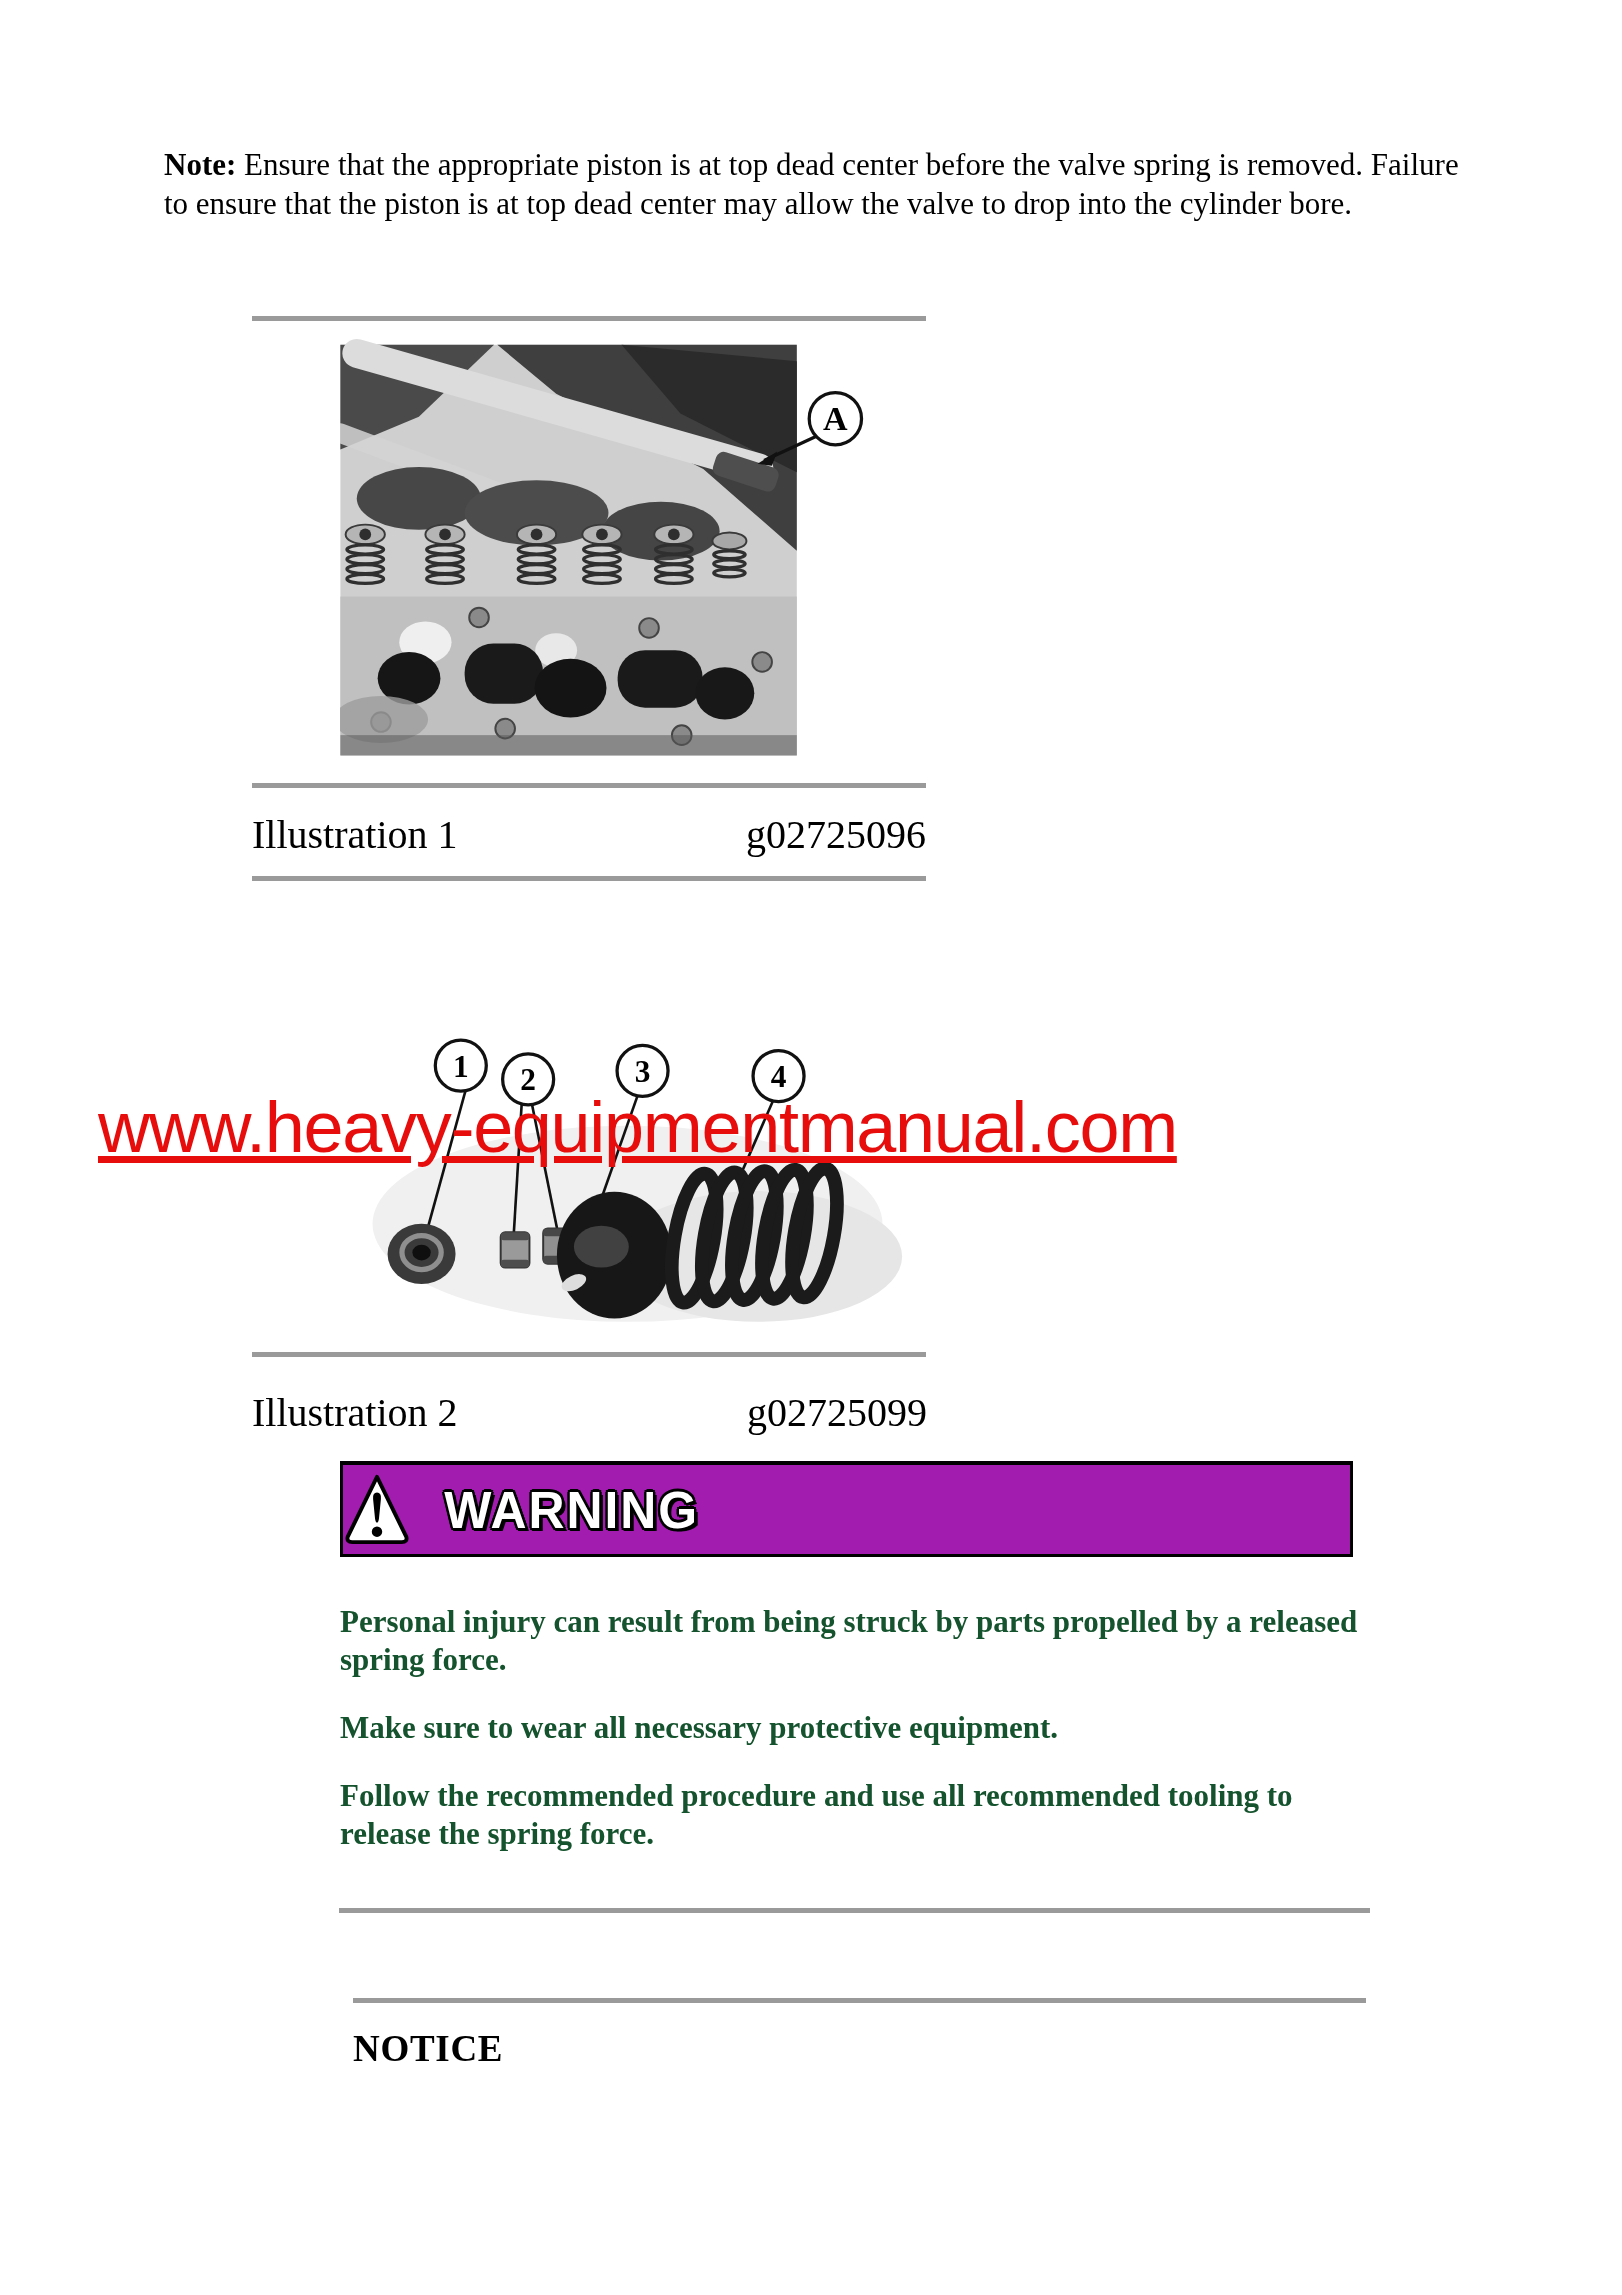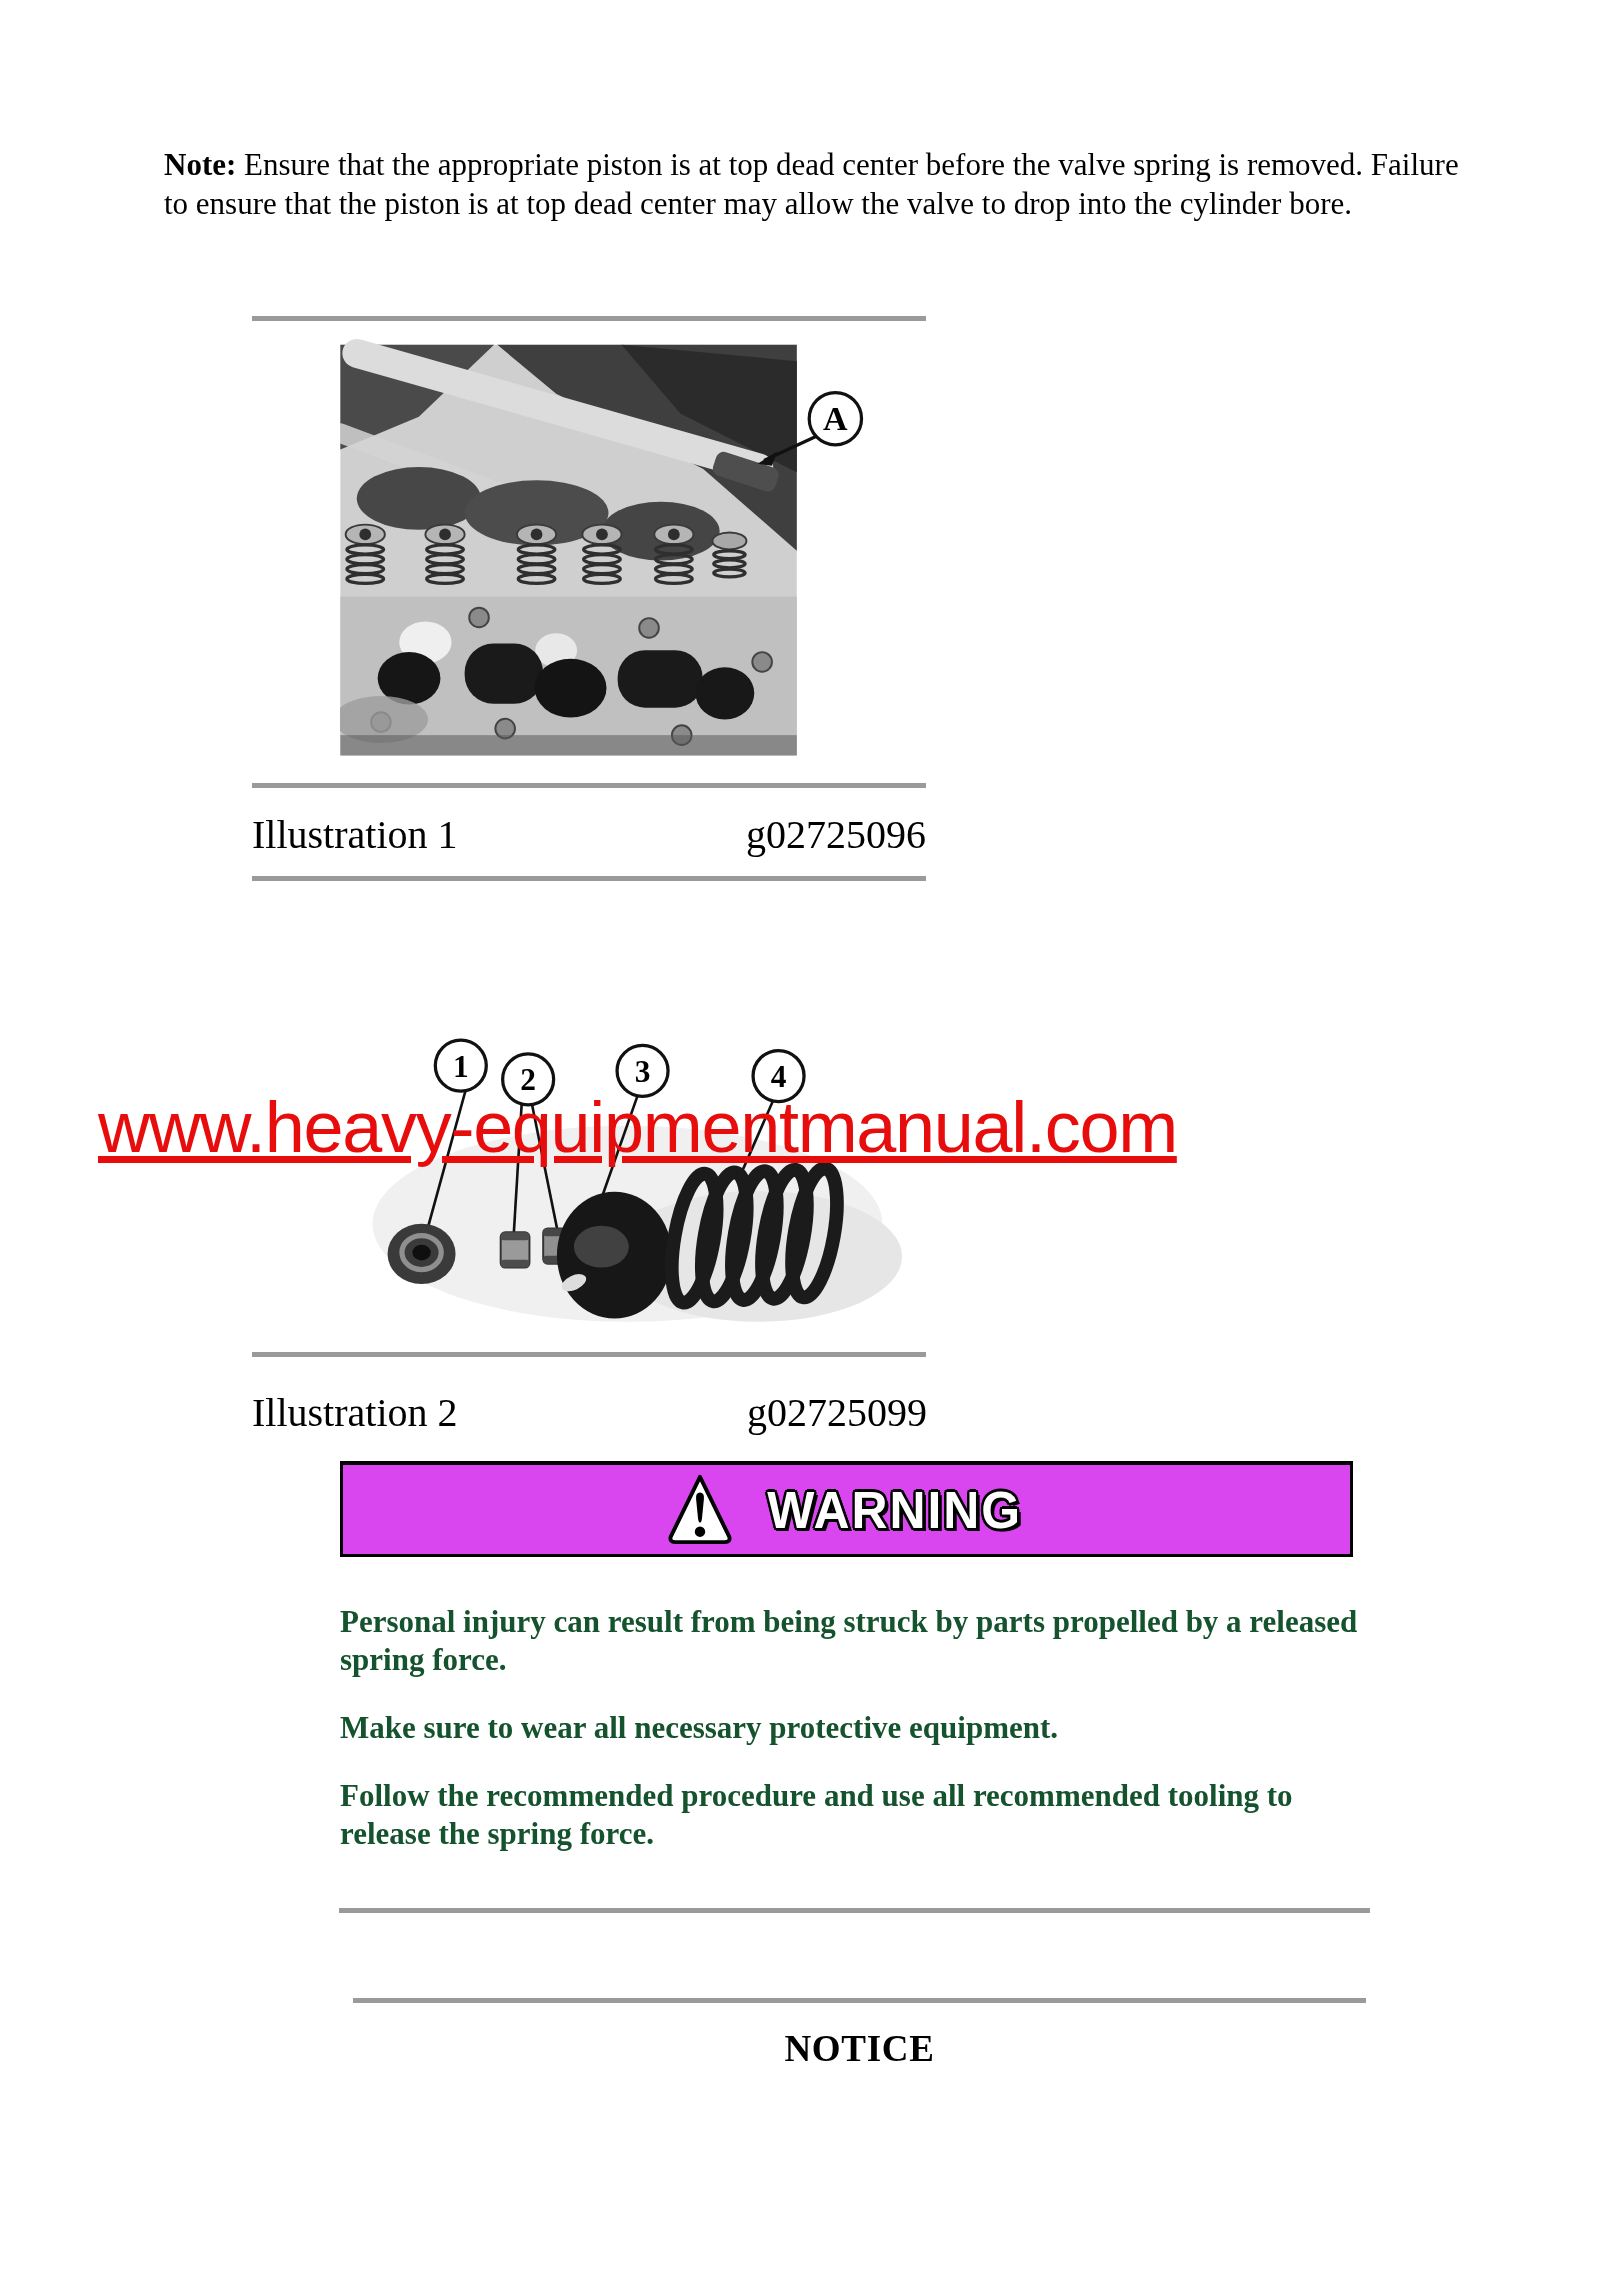--- a/index.html
+++ b/index.html
@@ -37,42 +37,42 @@
   .watermark{
     position:absolute;left:98px;top:1086px;z-index:6;
     font-family:"Liberation Sans", sans-serif;
     font-size:72px;letter-spacing:-1.3px;white-space:nowrap;
     color:#e80d0d;
     text-decoration:underline;
   }
   
   .warnbox{
     position:absolute;left:340px;top:1461px;width:1013px;height:96px;
-    background:#d946ef;
+    background:#a21caf;
     border:3.3px solid #000;border-top-width:4.6px;
     box-sizing:border-box;
-    display:flex;align-items:center;justify-content:center;gap:27.5px;
+    display:flex;align-items:center;gap:27.5px;
   }
   .warn-title{
     font-family:"Liberation Sans", sans-serif;
     font-weight:bold;font-size:52px;letter-spacing:2px;color:#ffffff;
     transform:scaleX(0.96);
     text-shadow:
       -2.6px 0 0 #000, 2.6px 0 0 #000, 0 -2.6px 0 #000, 0 2.6px 0 #000,
       -2px -2px 0 #000, 2px 2px 0 #000, -2px 2px 0 #000, 2px -2px 0 #000,
       3.9px 2.6px 0 #000;
   }
   .warn-text{position:absolute;left:340px;top:1603px;width:1029px;}
   .warn-text p{
     margin:0 0 30px 0;font-weight:bold;font-size:31px;line-height:38px;color:#14532d;
   }
   
   .notice{
     position:absolute;left:353px;top:2027px;width:1013px;
-    text-align:center;font-weight:bold;font-size:37px;letter-spacing:0.7px;color:#000;
+    text-align:left;font-weight:bold;font-size:37px;letter-spacing:0.7px;color:#000;
   }
   svg text{font-family:"Liberation Serif", serif;}
 </style>
 </head>
 <body>
 
 <div class="page">
 
   <div class="note"><b>Note:</b><span> Ensure that the appropriate piston is at top dead center before the valve spring is removed. Failure to ensure that the piston is at top dead center may allow the valve to drop into the cylinder bore.</span></div>
 

